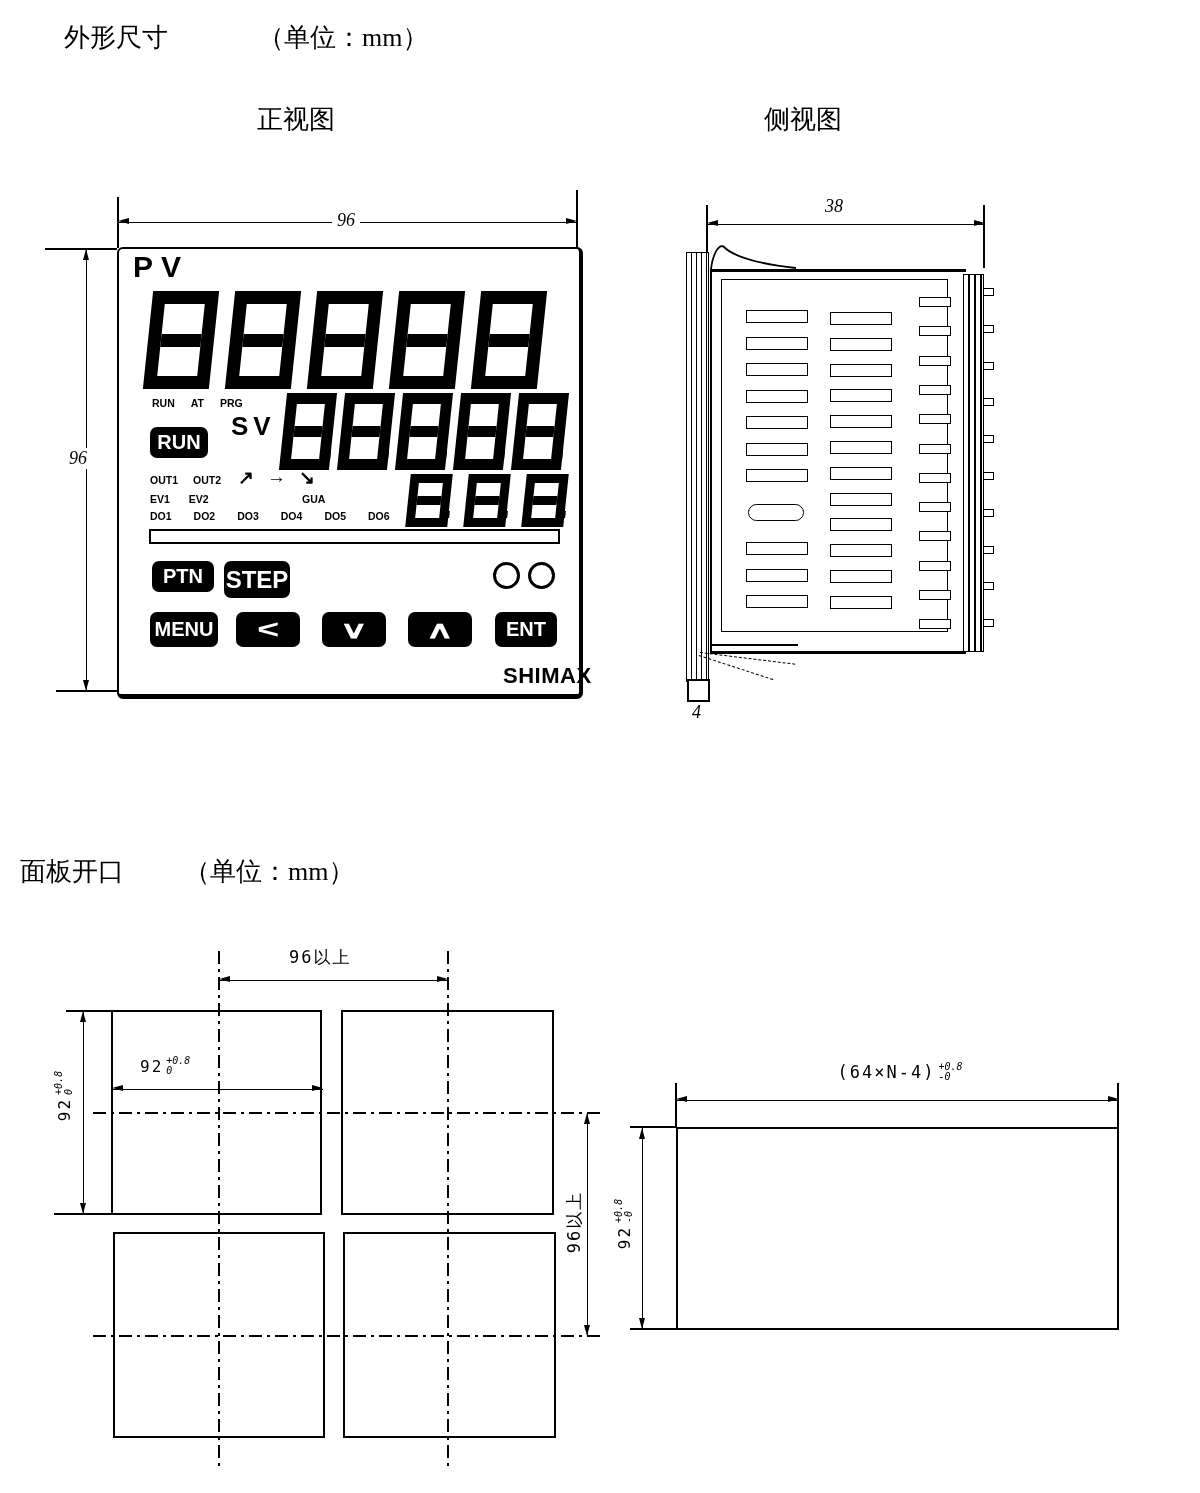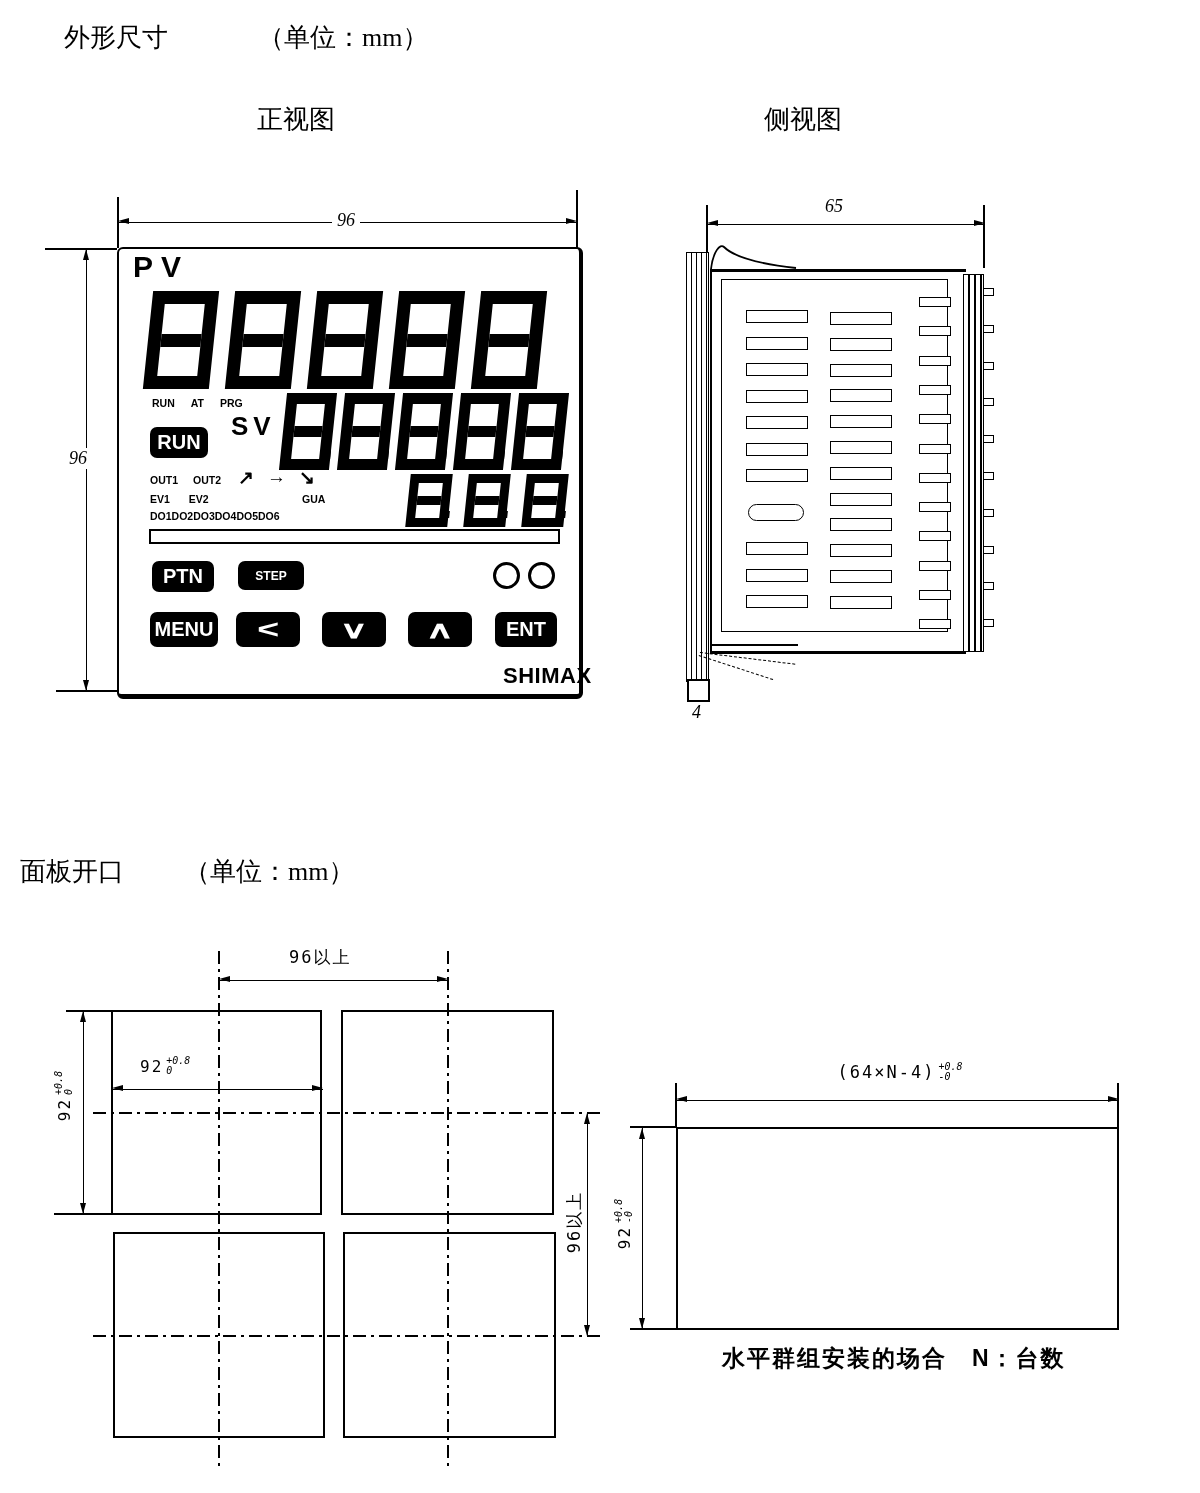--- a/index.html
+++ b/index.html
@@ -132,21 +132,21 @@
   <div class="tinyrow" style="left:238px;top:466px;gap:13px;font-size:19px;">
     <span>↗</span>
     <span>→</span>
     <span>↘</span>
   </div>
   <div class="tinyrow" style="left:150px;top:493px;gap:19px;">
     <span>EV1</span>
     <span>EV2</span>
   </div>
   <div class="tiny" style="left:302px;top:493px;">GUA</div>
-  <div class="tinyrow" style="left:150px;top:510px;gap:0;">
+  <div class="tinyrow" style="left:150px;top:510px;gap:22px;">
     <span>DO1</span>
     <span>DO2</span>
     <span>DO3</span>
     <span>DO4</span>
     <span>DO5</span>
     <span>DO6</span>
   </div>
 
   <div class="sevenseg" style="left:408px;top:474px;">
       <div class="sd" style="width: 42px; height: 53px; border-width: 9px; margin-right: 16px;">
@@ -159,39 +159,39 @@
       </div>
       <div class="sd" style="width: 42px; height: 53px; border-width: 9px; margin-right: 16px;">
         <span class="mid" style="height: 9px; top: calc(50% - 4.5px);"></span>
         <span class="dp" style="width: 7px; height: 7px; right: -10px;"></span>
       </div>
     </div>
 
   <div class="abs" style="left:149px;top:529px;width:411px;height:15px;border:2px solid #000;background:#fff;box-sizing:border-box;"></div>
 
   <div class="devbtn" style="left:152px;top:561px;width:62px;height:31px;font-size:20px;">PTN</div>
-  <div class="devbtn" style="left:238px;top:561px;width:66px;height:29px;font-size:12px;">STEP</div>
+  <div class="devbtn" style="left:224px;top:561px;width:66px;height:37px;font-size:24px;">STEP</div>
   <div class="abs" style="left:493px;top:562px;width:27px;height:27px;border:3px solid #000;border-radius:50%;box-sizing:border-box;"></div>
   <div class="abs" style="left:528px;top:562px;width:27px;height:27px;border:3px solid #000;border-radius:50%;box-sizing:border-box;"></div>
 
   <div class="devbtn" style="left:150px;top:612px;width:68px;height:35px;font-size:20px;">MENU</div>
   <div class="devbtn" style="left:236px;top:612px;width:64px;height:35px;font-size:25px;">
        <span style="transform:scaleX(1.5);display:inline-block;">&lt;</span>
     </div>
   <div class="devbtn" style="left:322px;top:612px;width:64px;height:35px;font-size:24px;">
        <span style="transform:scaleX(1.6);display:inline-block;">∨</span>
     </div>
   <div class="devbtn" style="left:408px;top:612px;width:64px;height:35px;font-size:24px;">
        <span style="transform:scaleX(1.6);display:inline-block;">∧</span>
     </div>
   <div class="devbtn" style="left:495px;top:612px;width:62px;height:35px;font-size:20px;">ENT</div>
 
   <div class="abs" style="left:503px;top:663px;font-size:22px;font-weight:bold;letter-spacing:0.5px;">SHIMAX</div>
 
-  <div class="dimlabel serifnum" style="left:820px;top:196px;">65</div>
+  <div class="dimlabel serifnum" style="left:820px;top:196px;">38</div>
   <div class="dimh" style="left:707px;top:224px;width:278px;"></div>
   <div class="line" style="left:706px;top:205px;width:1.6px;height:63px;"></div>
   <div class="line" style="left:983px;top:205px;width:1.6px;height:63px;"></div>
 
   <div class="abs" style="left:686px;top:252px;width:23px;height:430px;border:1.5px solid #000;box-sizing:border-box;
               background:repeating-linear-gradient(90deg,#fff 0 3.6px,#000 3.6px 5.1px);"></div>
 
   <svg class="abs" style="left:708px;top:240px;" width="92" height="31" viewBox="0 0 92 31">
     <path d="M3 29 C5 12 12 3 16 7 C20 11 34 22 88 28" fill="#fff" stroke="#000" stroke-width="1.8"></path>
   </svg>
@@ -325,15 +325,14 @@
 
   <div class="dimv" style="left:642px;top:1128px;height:201px;"></div>
   <div class="rotbox dimfont" style="left:564px;top:1212px;width:120px;height:24px;font-size:16px;transform:rotate(-90deg);">
     <span>92</span>
     <span class="tol">
       <i>+0.8</i>
       <i>-0</i>
     </span>
   </div>
 
-  <div class="abs" style="left:722px;top:1343px;font-size:23px;letter-spacing:2px;font-family:'Liberation Sans',sans-serif;font-weight:bold;">水平群组安装的场合　N：台数</div>
 
 </div>
 
 </body></html>

